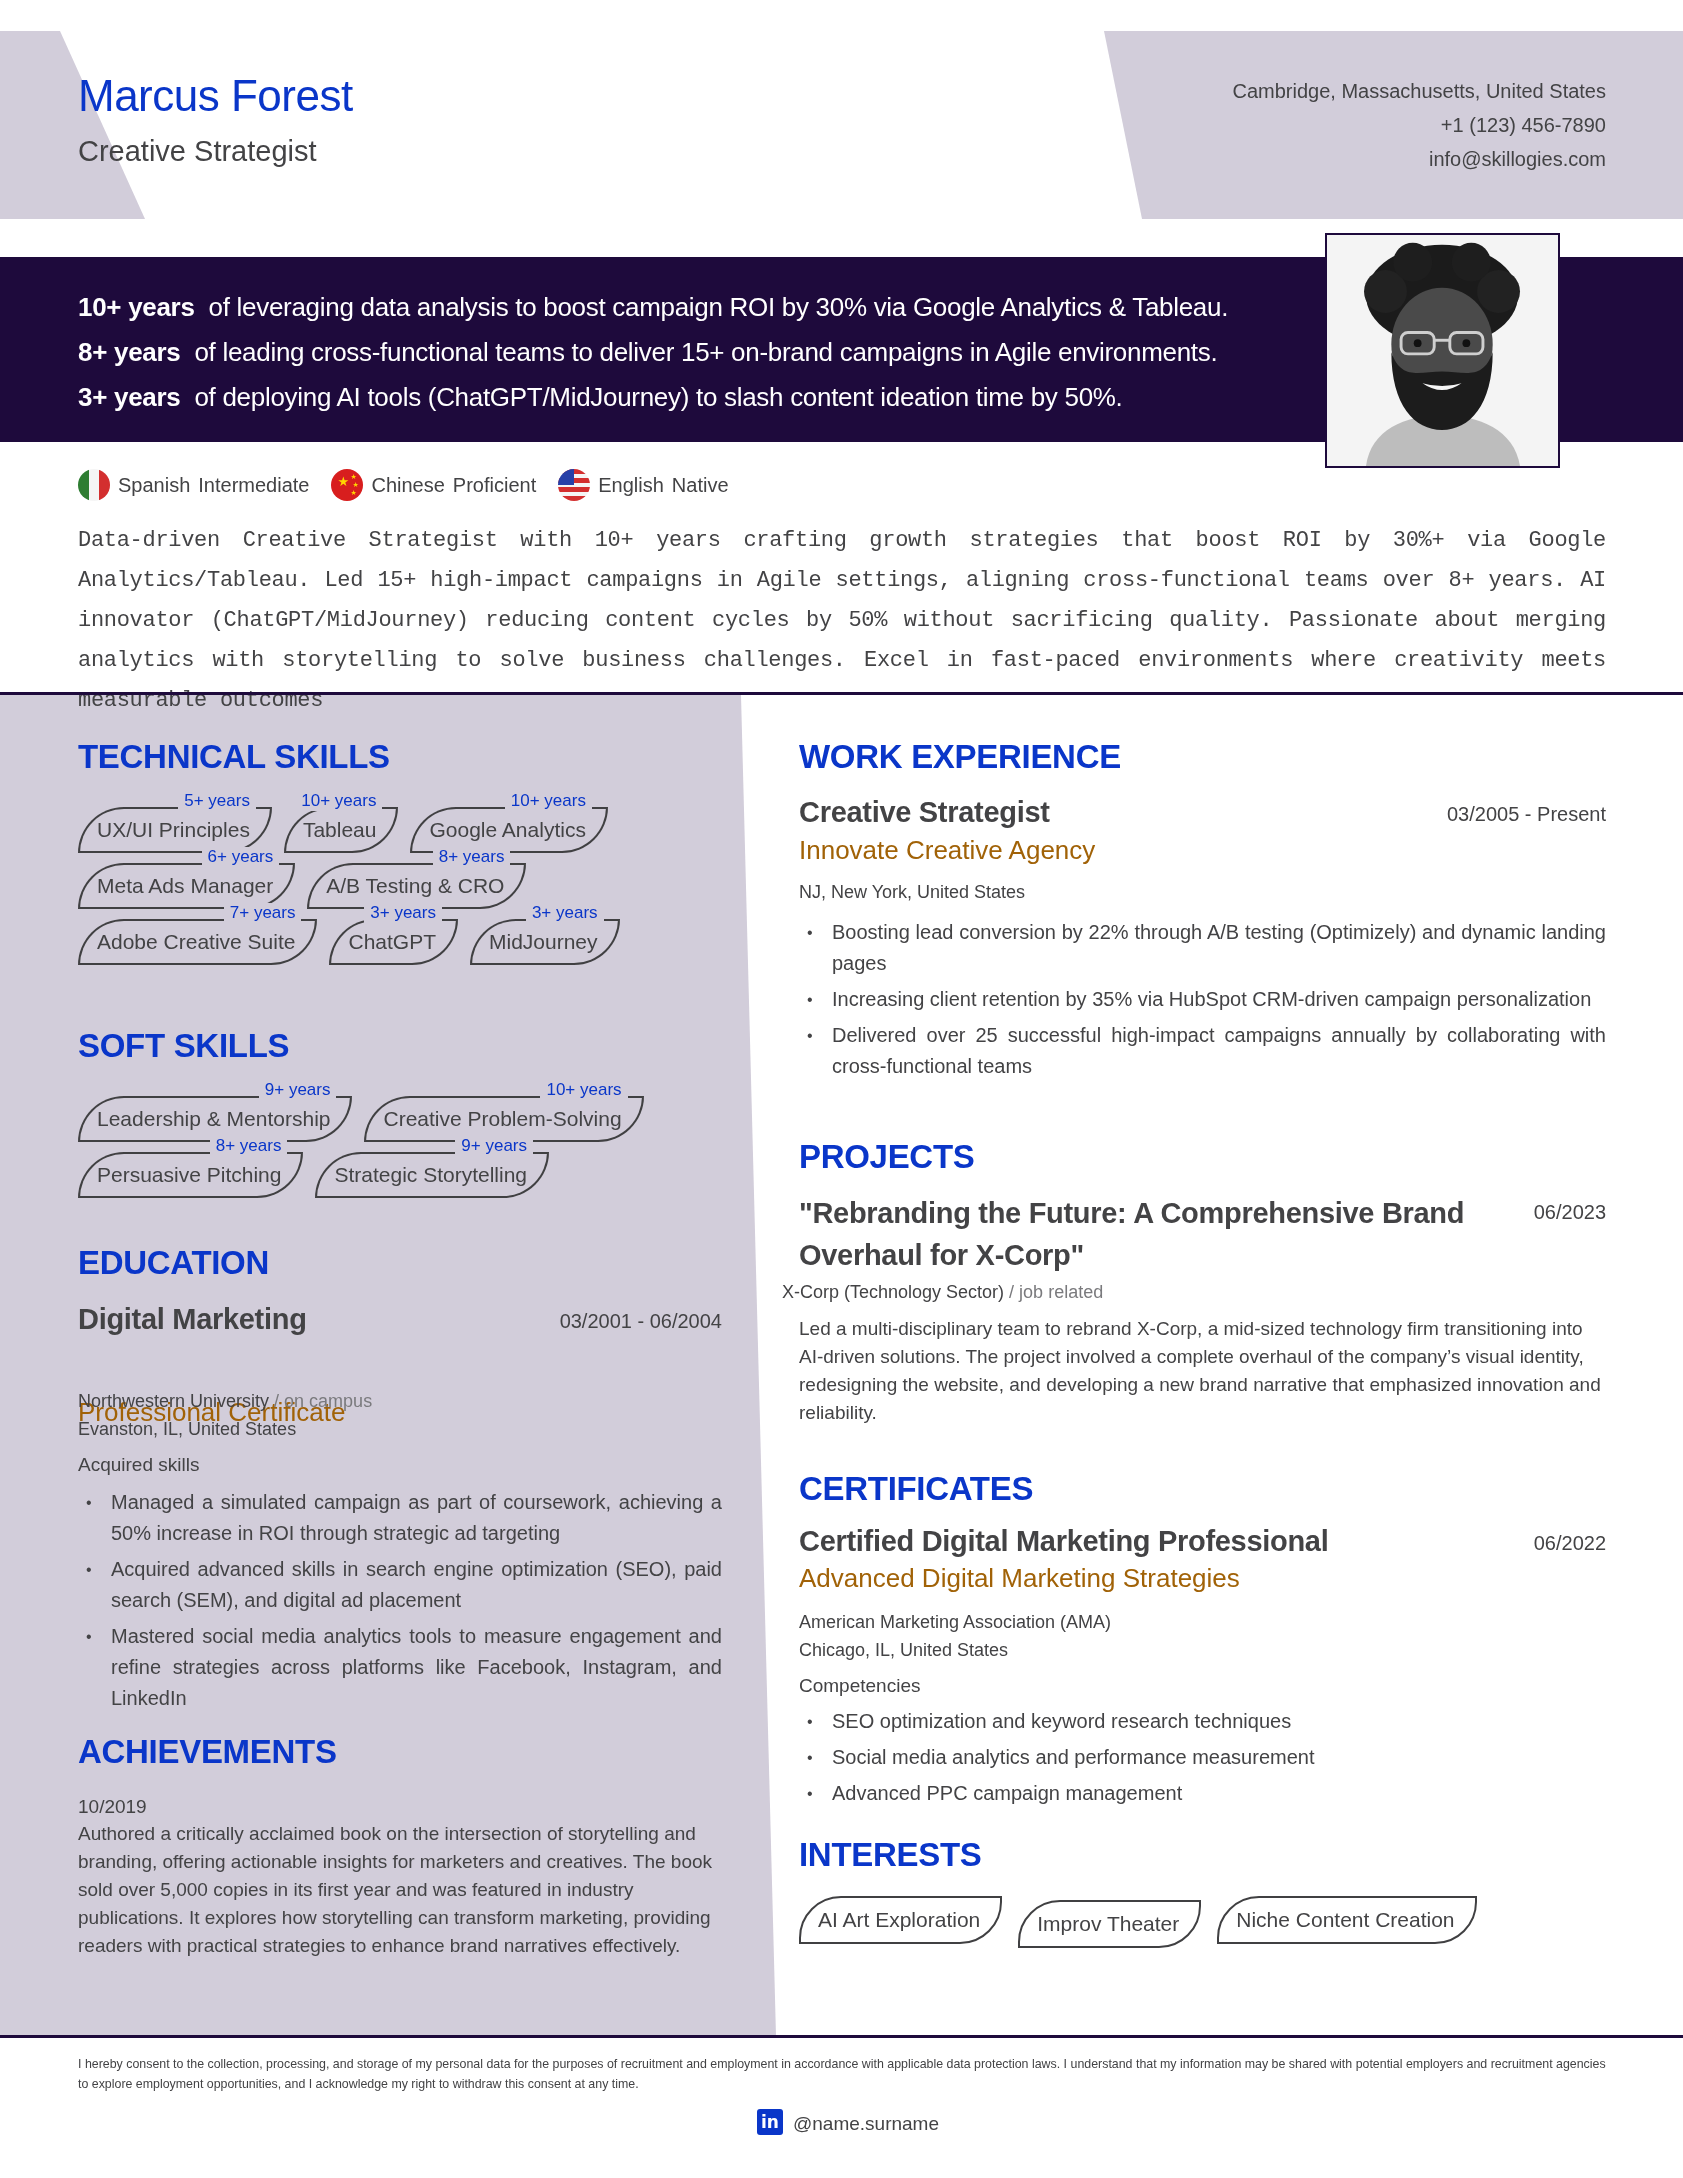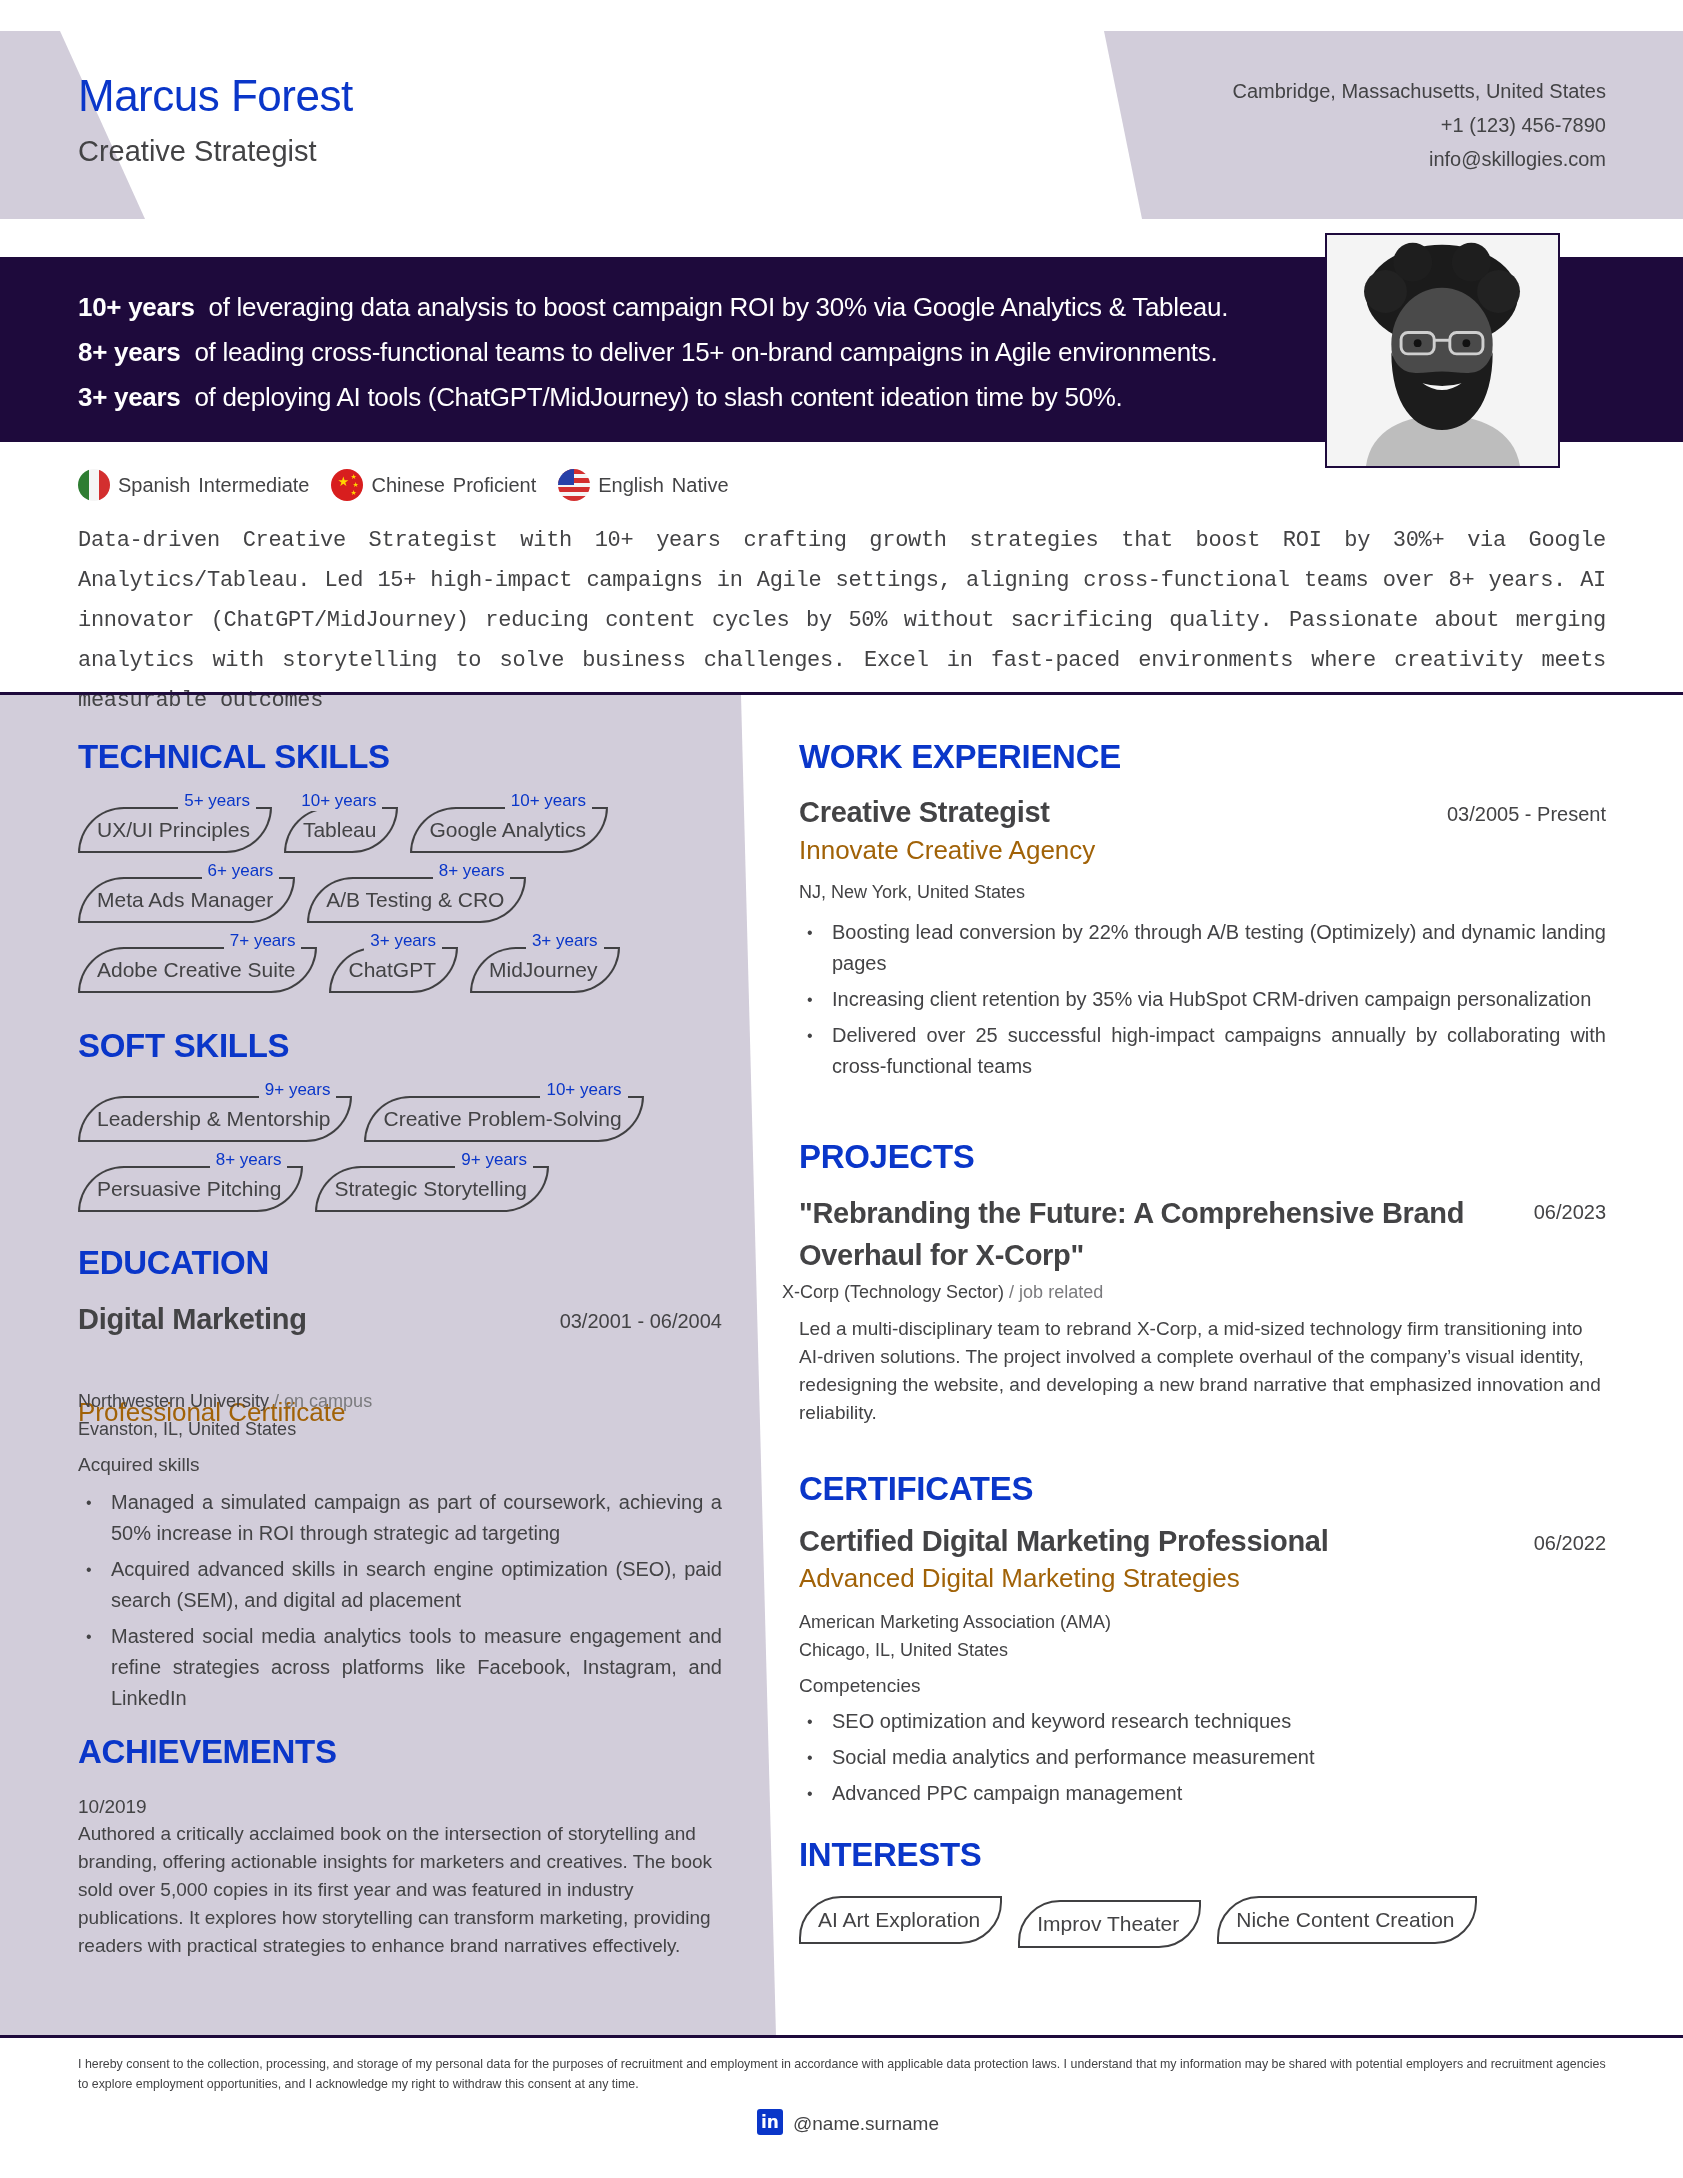--- a/index.html
+++ b/index.html
@@ -30,21 +30,21 @@
 
     #summary { position: absolute; left: 78px; top: 521px; width: 1528px; font-size: 22px; line-height: 40px; color: #434345; text-align: justify; letter-spacing: -0.3px; font-family: Liberation Mono, monospace; }
 
     .divider { position: absolute; left: 0; width: 1683px; height: 3px; background: #1e0a3c; }
     #divider-top { top: 692px; }
     #divider-bottom { top: 2035px; }
 
     .section-title { position: absolute; font-size: 33px; font-weight: 700; color: #0a36c9; letter-spacing: -0.3px; }
 
     .chips { position: absolute; display: flex; flex-wrap: wrap; }
-    .chip { position: relative; margin-right: 12px; margin-bottom: 14px; padding-top: 10px; text-align: right; }
+    .chip { position: relative; margin-right: 12px; padding-top: 10px; text-align: right; }
     .chip-years { position: absolute; right: 16px; top: -6px; font-size: 17px; color: #0a36c9; padding: 0 6px; white-space: nowrap; background: #d2cdda; z-index: 2; }
     .chip-box { position: relative; height: 46px; padding: 0 20px 0 17px; display: flex; align-items: center; font-size: 21px; color: #434345; white-space: nowrap;
       border: 2px solid #404042; border-radius: 46px 0 46px 0; }
     .chip-box.interest { border-radius: 42px 0 42px 0; height: 48px; }
 
     .entry-title { position: absolute; font-size: 29px; font-weight: 700; color: #434345; letter-spacing: -0.3px; }
     .entry-sub { position: absolute; font-size: 26px; color: #a16207; }
     .entry-date { position: absolute; font-size: 20px; color: #434345; text-align: right; }
     .entry-meta { position: absolute; font-size: 18px; color: #434345; line-height: 28px; }
     .muted { color: #7a7a7d; }

